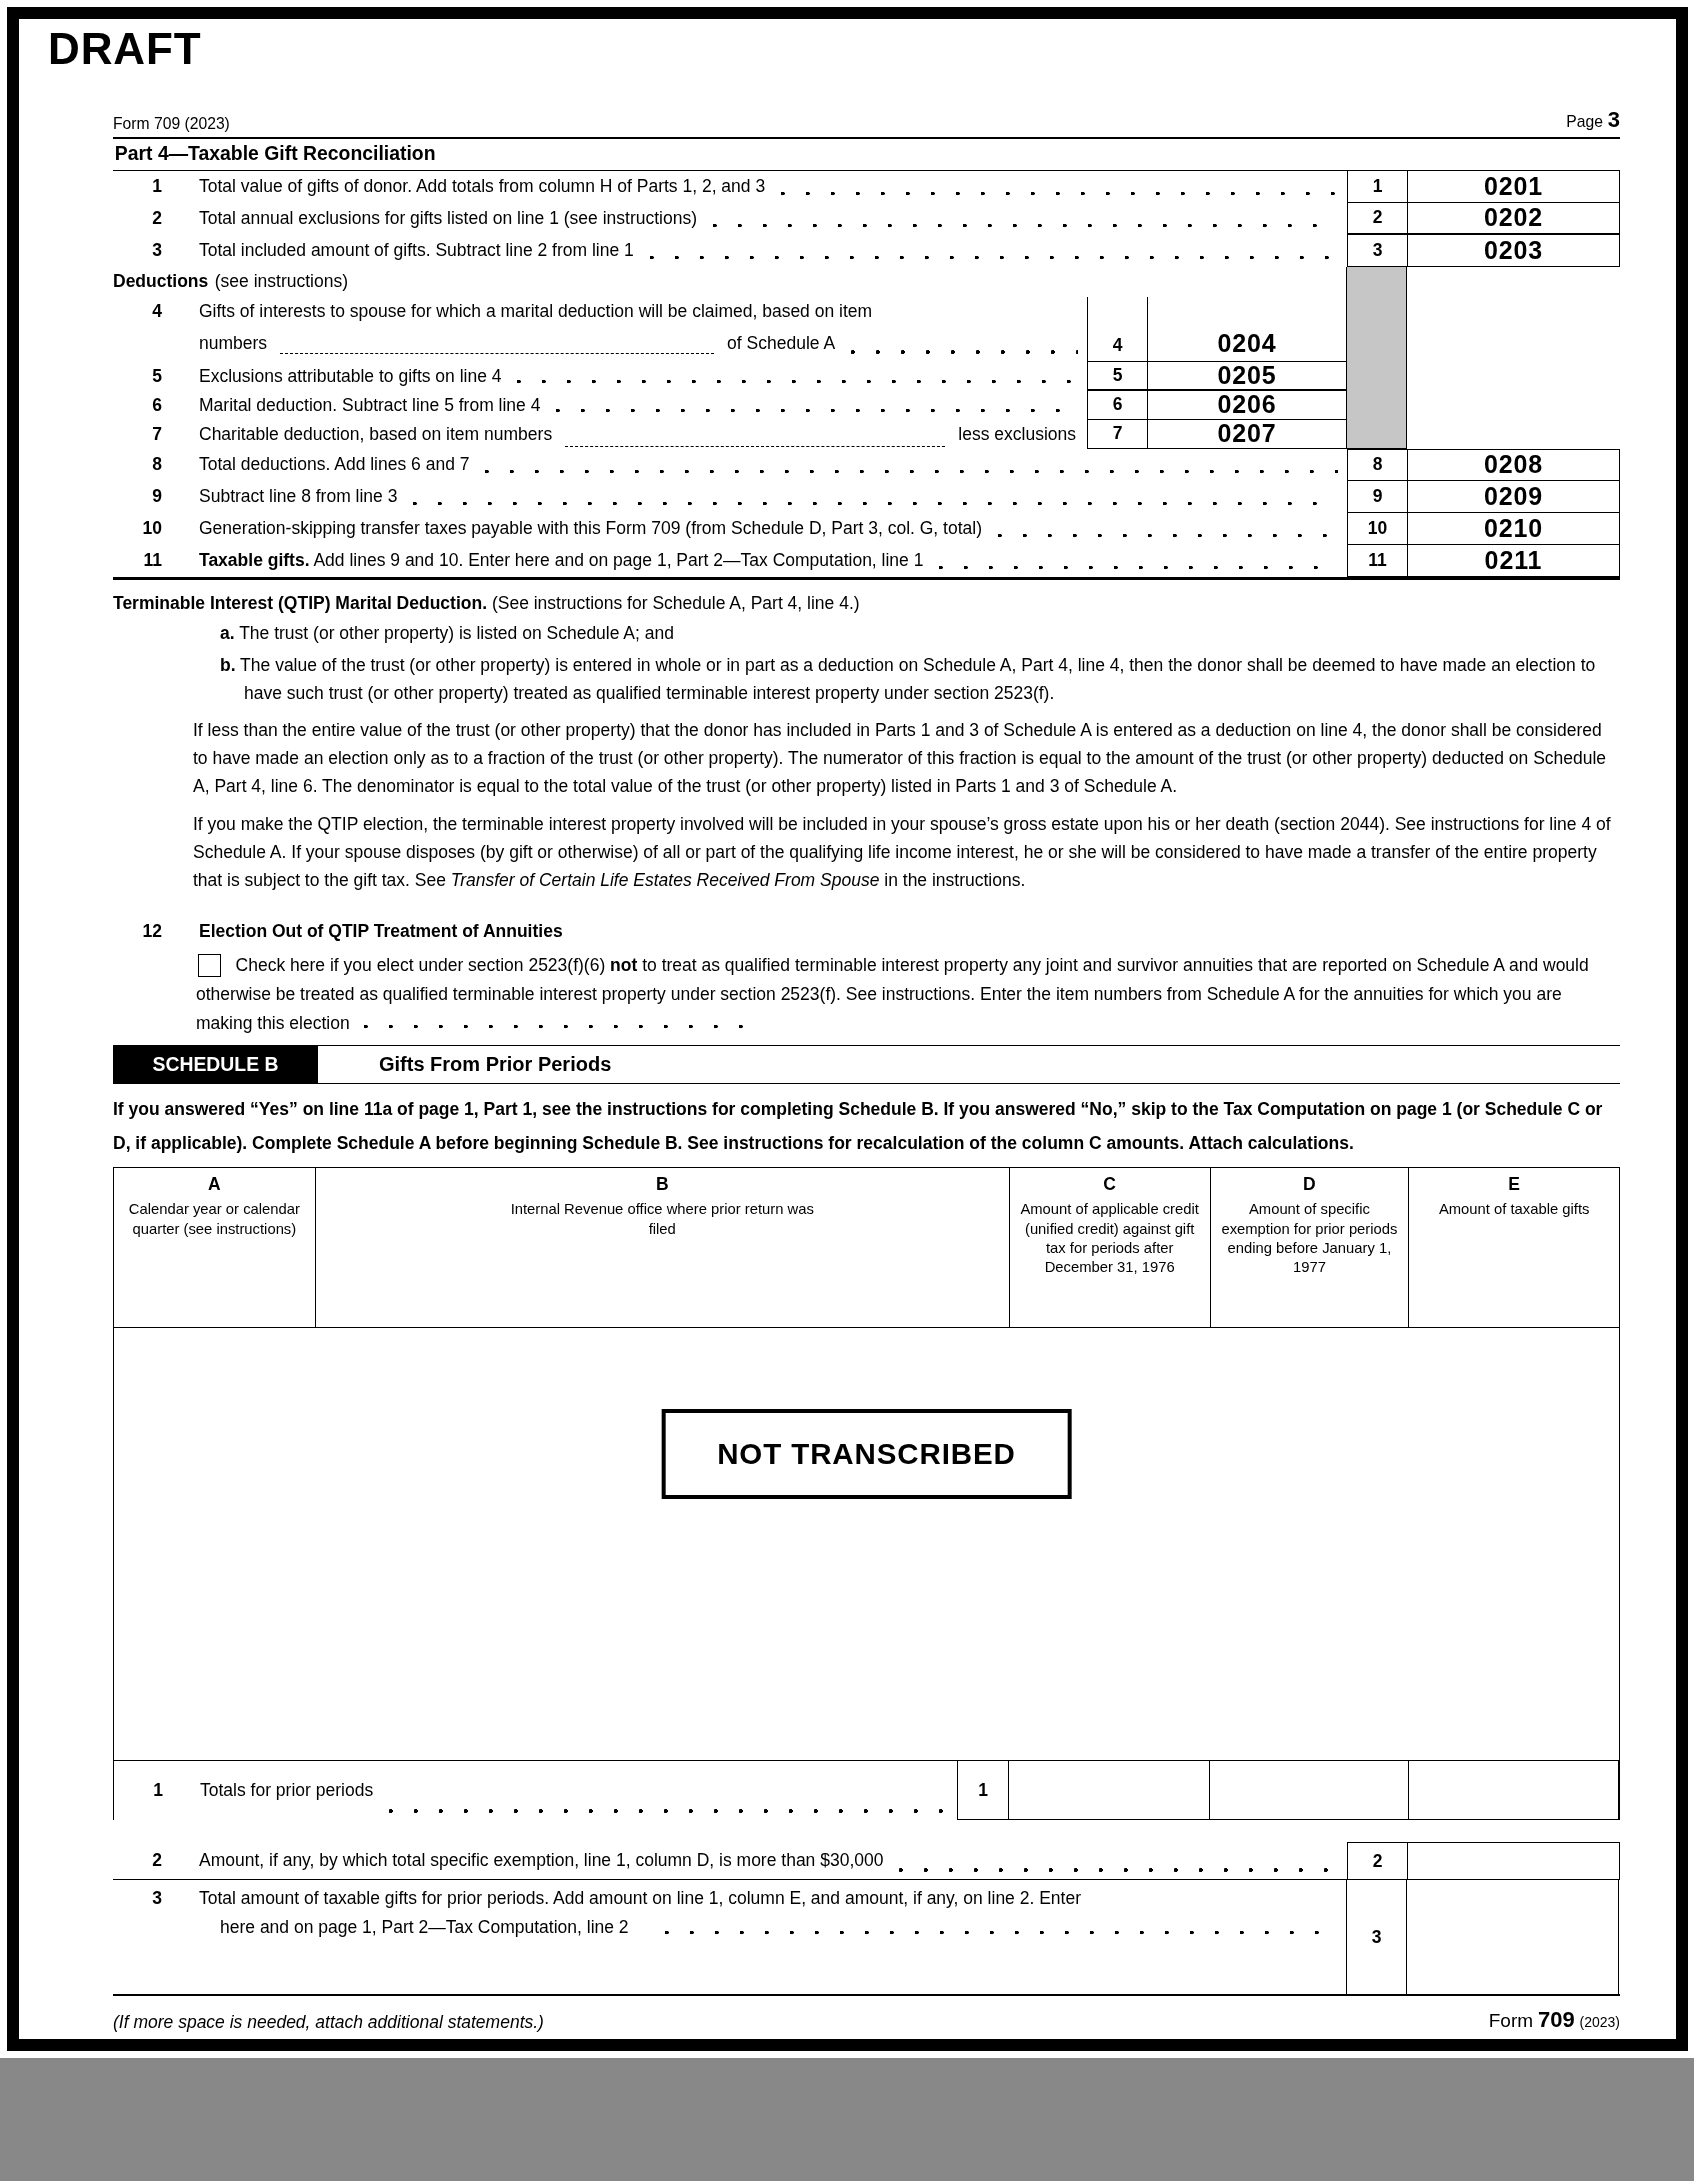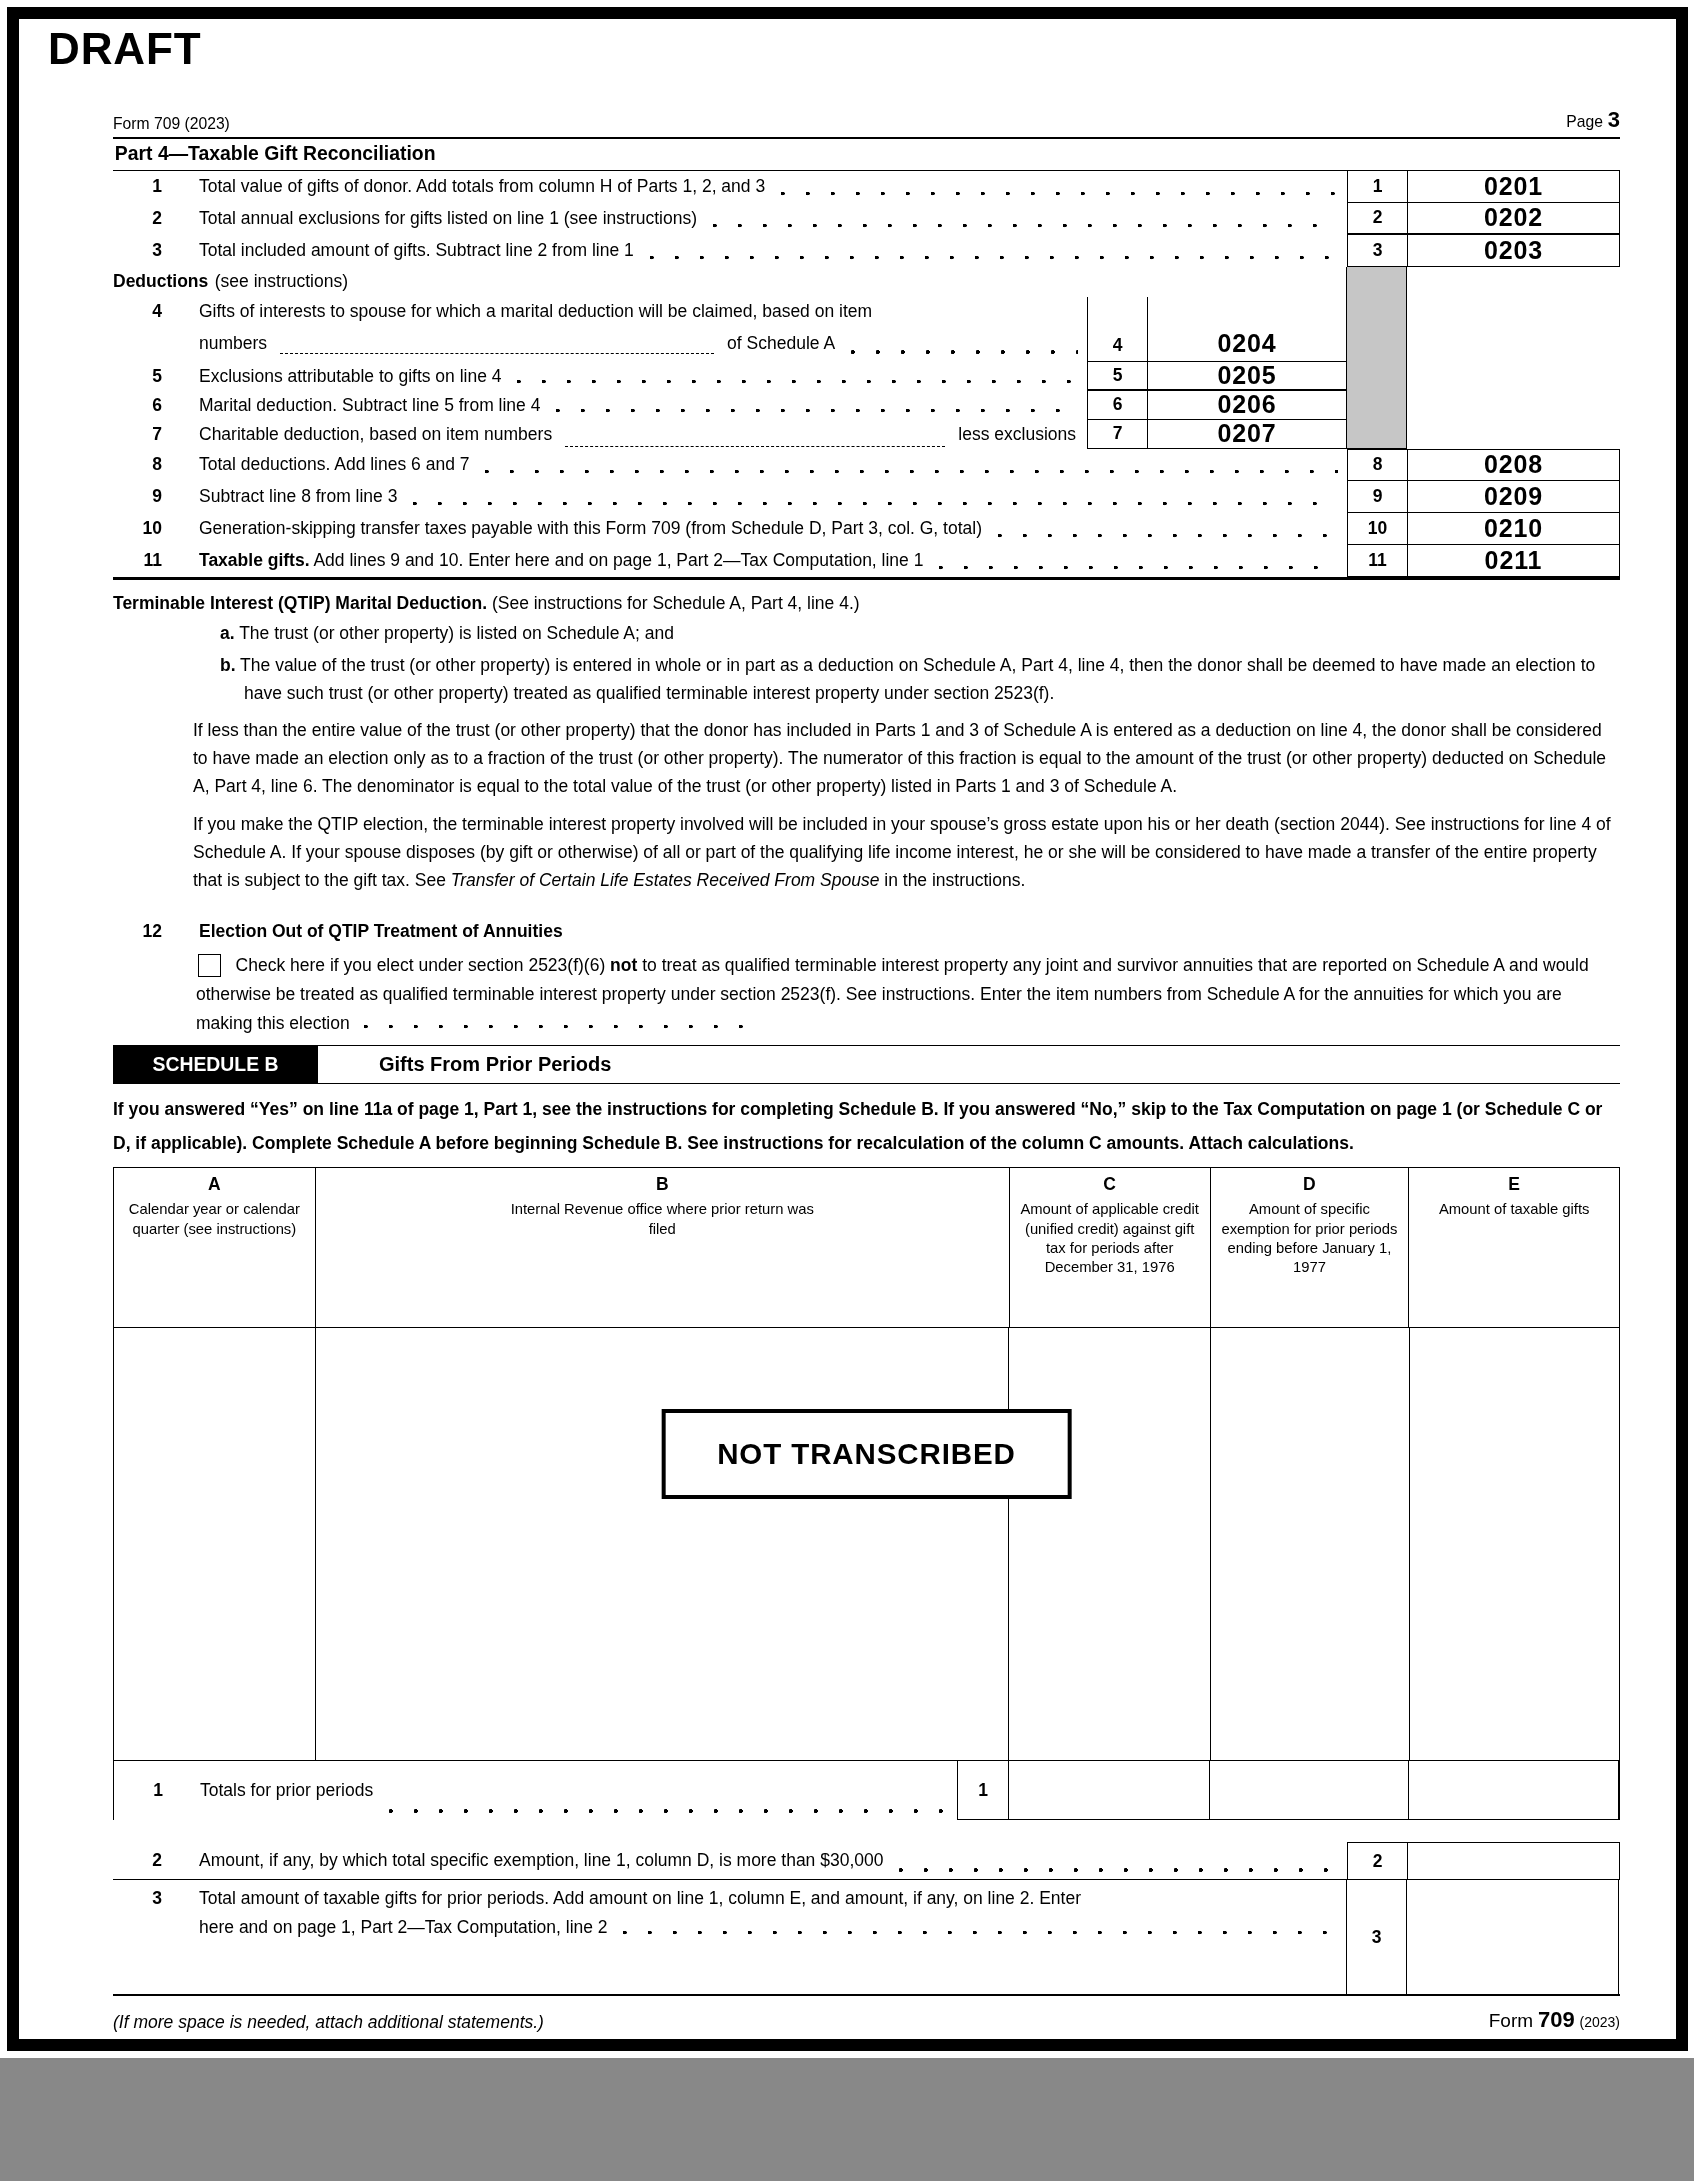--- a/index.html
+++ b/index.html
@@ -74,36 +74,36 @@
   .tbl{border-left:0.9px solid #000;border-right:0.9px solid #000;border-top:1.8px solid #000;}
   .thead{display:flex;height:159px;border-bottom:0.9px solid #000;}
   .th{text-align:center;padding-top:5.5px;box-sizing:border-box;}
   .th .letter{font-weight:bold;font-size:17.5px;margin-bottom:5.5px;}
   .th .desc{font-size:14.8px;line-height:19.4px;padding:0 5.5px;}
   .wA{width:202px;border-right:0.9px solid #000;}
   .wB{width:695px;border-right:0.9px solid #000;}
   .wC{width:201px;border-right:0.9px solid #000;}
   .wD{width:199px;border-right:0.9px solid #000;}
   .wE{width:210px;}
-  .tbody{display:flex;height:432px;position:relative;border-bottom:1.8px solid #000;}
+  .tbody{display:flex;height:432px;position:relative;border-bottom:1.8px solid #000;align-items:center;}
   .nt{position:absolute;left:50%;transform:translateX(-50%);top:81px;border:4.6px solid #000;
       font-size:29.5px;font-weight:bold;padding:24px 52px;white-space:nowrap;letter-spacing:0.9px;background:#fff;}
   .sbrow1{display:flex;height:59px;}
   .sbr1left{width:845px;display:flex;align-items:center;}
   .sbr1grp{display:flex;flex:1;border-bottom:0.9px solid #000;}
   .r1box{width:52px;border-left:0.9px solid #000;border-right:0.9px solid #000;display:flex;align-items:center;justify-content:center;font-weight:bold;box-sizing:border-box;}
   .r1c{width:201px;border-right:0.9px solid #000;box-sizing:border-box;}
   .r1d{width:199px;border-right:0.9px solid #000;box-sizing:border-box;}
   .r1e{width:210px;border-right:0.9px solid #000;box-sizing:border-box;}
   .sbgap{height:22px;}
   .sbrow2{display:flex;height:37px;align-items:center;border-bottom:1.8px solid #000;}
   .sbrow3{display:flex;height:114px;border-bottom:2.8px solid #000;}
   .sbr3left{width:1233px;}
   .sbr3l1{height:29px;display:flex;align-items:center;margin-top:3.7px;}
-  .sbr3l2{height:29px;display:flex;align-items:center;}
+  .sbr3l2{height:29px;display:flex;align-items:center;gap:21px;}
   .c3num{flex:0 0 59px;border-left:0.9px solid #000;display:flex;align-items:center;justify-content:center;font-weight:bold;}
   .c3amt{flex:0 0 211px;border-left:0.9px solid #000;border-right:0.9px solid #000;}
 
   .footer{display:flex;justify-content:space-between;align-items:flex-end;margin-top:11px;}
   .fnote{font-style:italic;}
   .fform{font-size:19px;}
   .fnum{font-weight:bold;font-size:22px;}
   .fyear{font-size:14px;}
 </style>
 </head>

